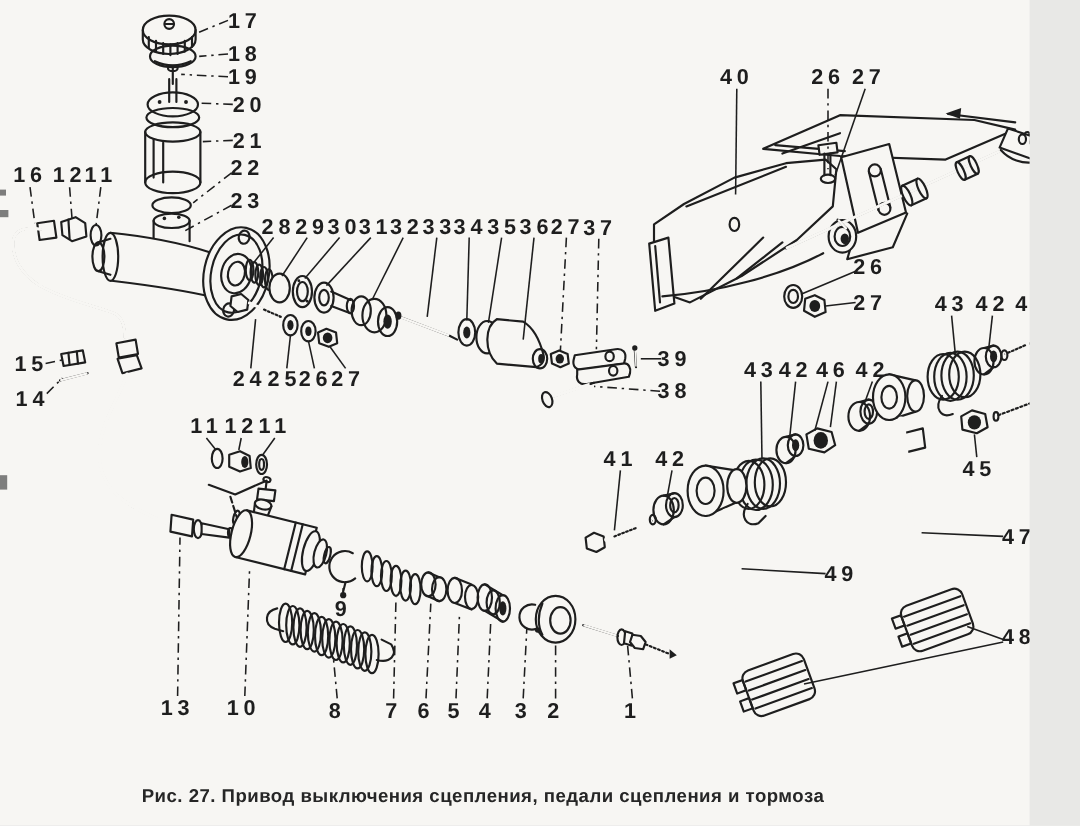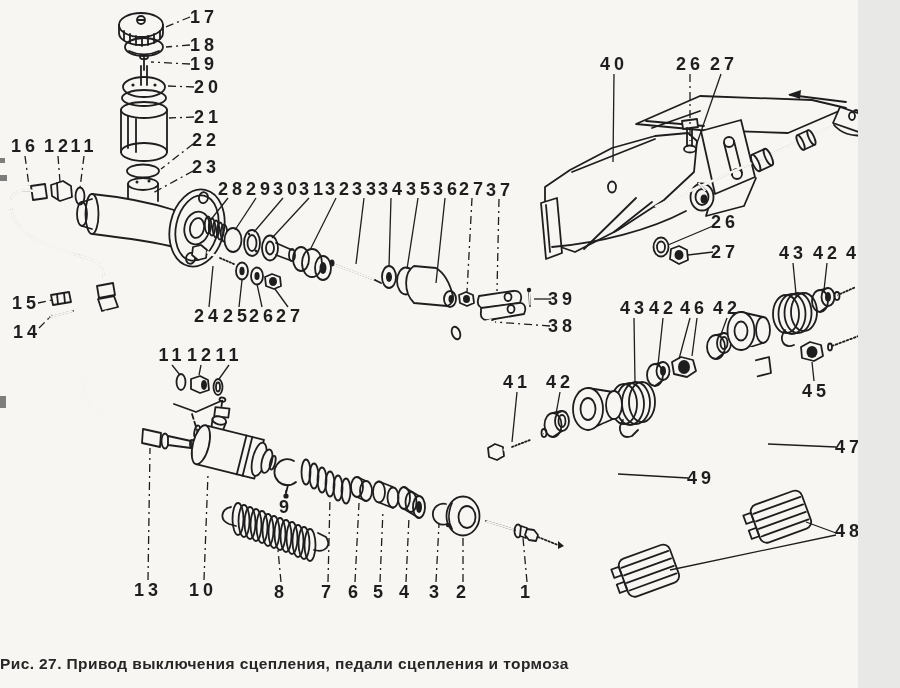--- a/index.html
+++ b/index.html
@@ -6,21 +6,21 @@
 html,body{margin:0;padding:0;background:#e8e8e6}
 #stage{position:relative;width:858px;height:688px;background:var(--paper);overflow:hidden;font-family:"Liberation Sans",sans-serif}
 #art{position:absolute;left:0;top:0}
 .s{stroke:var(--ink);fill:none;stroke-width:1.8;stroke-linecap:round;stroke-linejoin:round}
 .fp{fill:var(--paper)}
 .fi{fill:var(--ink);stroke:none}
 .cp{stroke:var(--paper);fill:none;stroke-linecap:round}
 .plabel{font:700 18px "Liberation Sans",sans-serif;letter-spacing:4px;fill:var(--ink);text-anchor:middle}
 .leader{stroke:var(--ink);stroke-width:1.3;fill:none}
 .dashdot{stroke-dasharray:8 4 2 4}
-.caption{position:absolute;top:655px;left:0;width:805px;text-align:left;font:700 15.5px "Liberation Sans",sans-serif;color:#262626;letter-spacing:.4px}
+.caption{position:absolute;top:655px;left:0;width:805px;text-align:center;font:700 15.5px "Liberation Sans",sans-serif;color:#262626;letter-spacing:.4px}
 </style>
 </head>
 <body>
 
 <div id="stage">
 <svg id="art" width="900" height="688" viewBox="0 0 900 688">
 
   <g opacity="0.75">
     <rect x="0" y="158" width="5" height="5" fill="#555"></rect>
     <rect x="0" y="175" width="7" height="6" fill="#555"></rect>

